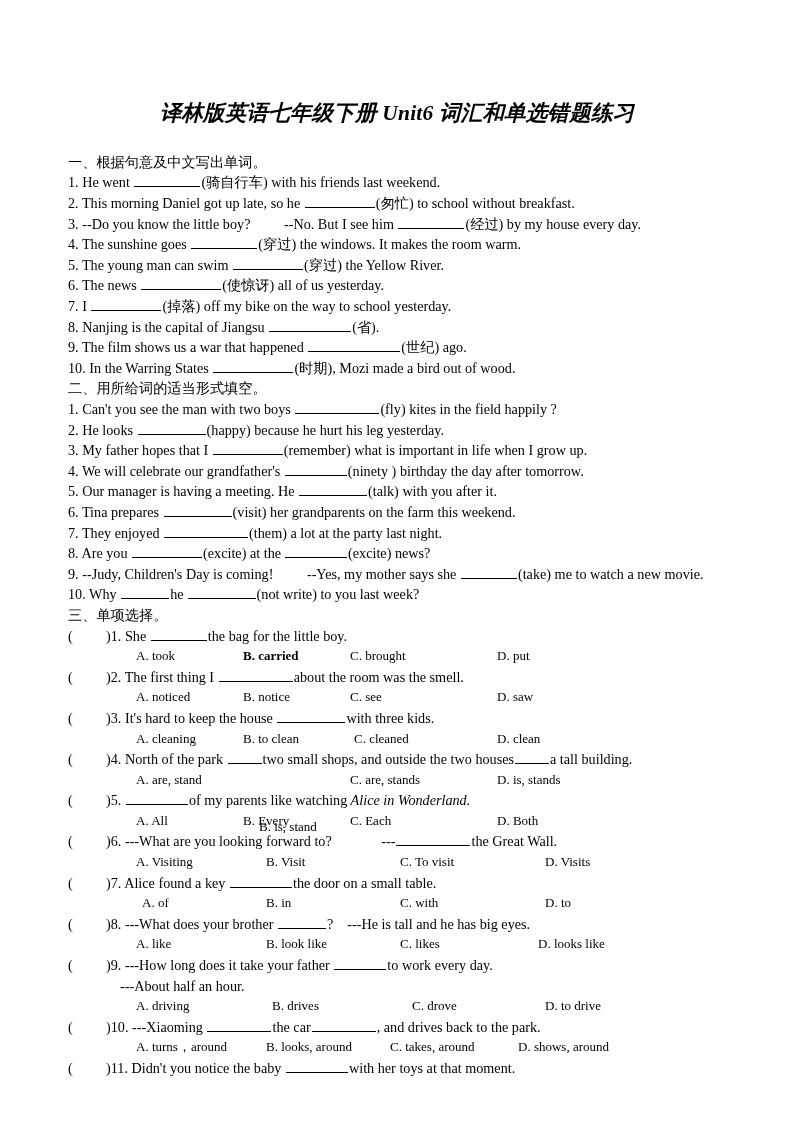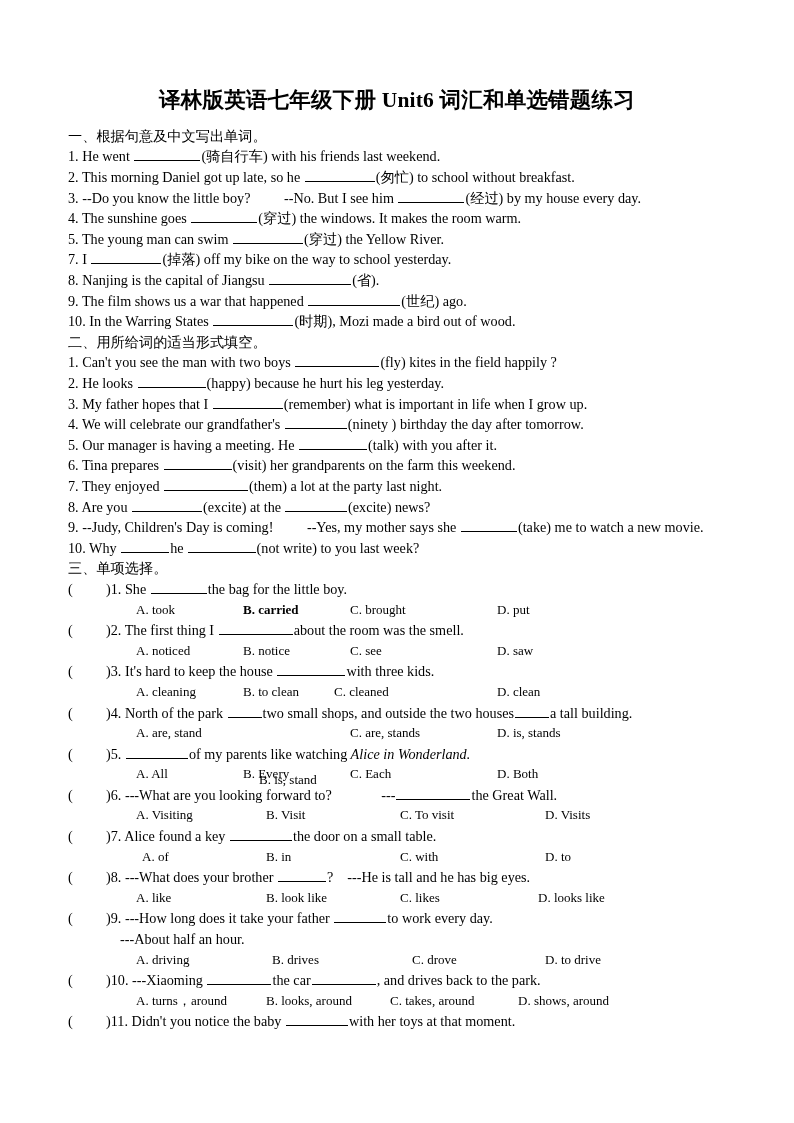--- a/index.html
+++ b/index.html
@@ -19,23 +19,24 @@
     width: 794px;
     height: 1123px;
     box-sizing: border-box;
     padding: 0;
   }
   .title {
     text-align: center;
     font-size: 21.5px;
     font-weight: bold;
     letter-spacing: 0.2px;
-    margin: 5px;
+    margin: 18px;
     padding-top: 82px;
     line-height: 1.25;
+    font-style: italic;
   }
   .subline {
     text-align: center;
     font-size: 14px;
     margin: 0;
     padding-top: 6px;
     line-height: 1.3;
     letter-spacing: 0.3px;
   }
   .body-area {
@@ -98,20 +99,21 @@
 
   <div class="body-area">
 
     <div class="sec-head">一、根据句意及中文写出单词。</div>
     <div id="sec1-items">
         <div class="q"><span>1. </span><span>He went </span><span class="blank" style="width: 66px;"></span><span>(骑自行车)</span><span> with his friends last weekend.</span></div>
         <div class="q"><span>2. </span><span>This morning Daniel got up late, so he </span><span class="blank" style="width: 70px;"></span><span>(匆忙)</span><span> to school without breakfast.</span></div>
         <div class="q"><span>3. </span><span>--Do you know the little boy? </span><span style="display: inline-block; width: 30px;"></span><span>--No. But I see him </span><span class="blank" style="width: 66px;"></span><span>(经过)</span><span> by my house every day.</span></div>
         <div class="q"><span>4. </span><span>The sunshine goes </span><span class="blank" style="width: 66px;"></span><span>(穿过)</span><span> the windows. It makes the room warm.</span></div>
         <div class="q"><span>5. </span><span>The young man can swim </span><span class="blank" style="width: 70px;"></span><span>(穿过)</span><span> the Yellow River.</span></div>
+        <div class="q"><span>6. </span><span>The news </span><span class="blank" style="width: 80px;"></span><span>(使惊讶)</span><span> all of us yesterday.</span></div>
         <div class="q"><span>7. </span><span>I </span><span class="blank" style="width: 70px;"></span><span>(掉落)</span><span> off my bike on the way to school yesterday.</span></div>
         <div class="q"><span>8. </span><span>Nanjing is the capital of Jiangsu </span><span class="blank" style="width: 82px;"></span><span>(省).</span></div>
         <div class="q"><span>9. </span><span>The film shows us a war that happened </span><span class="blank" style="width: 92px;"></span><span>(世纪)</span><span> ago.</span></div>
         <div class="q"><span>10. </span><span>In the Warring States </span><span class="blank" style="width: 80px;"></span><span>(时期),</span><span> Mozi made a bird out of wood.</span></div>
       </div>
 
     <div class="sec-head">二、用所给词的适当形式填空。</div>
     <div id="sec2-items">
         <div class="q"><span>1. </span><span>Can't you see the man with two boys </span><span class="blank" style="width: 84px;"></span><span>(fly)</span><span> kites in the field happily ?</span></div>
         <div class="q"><span>2. </span><span>He looks </span><span class="blank" style="width: 68px;"></span><span>(happy)</span><span> because he hurt his leg yesterday.</span></div>
@@ -138,21 +140,21 @@
         <div class="opts">
           <span class="opt" style="left: 68px;">A. noticed</span>
           <span class="opt" style="left: 175px;">B. notice</span>
           <span class="opt" style="left: 282px;">C. see</span>
           <span class="opt" style="left: 429px;">D. saw</span>
         </div>
         <div class="mc-stem"><span class="paren">(</span><span>)3. </span><span>It's hard to keep the house </span><span class="blank" style="width: 68px;"></span><span>with three kids.</span></div>
         <div class="opts">
           <span class="opt" style="left: 68px;">A. cleaning</span>
           <span class="opt" style="left: 175px;">B. to clean</span>
-          <span class="opt" style="left: 266px;">C. cleaned</span>
+          <span class="opt" style="left: 286px;">C. cleaned</span>
           <span class="opt" style="left: 429px;">D. clean</span>
         </div>
         <div class="mc-stem"><span class="paren">(</span><span>)4. </span><span>North of the park </span><span class="blank" style="width: 34px;"></span><span>two small shops, and outside the two houses</span><span class="blank" style="width: 34px;"></span><span>a tall building.</span></div>
         <div class="opts">
           <span class="opt" style="left: 68px;">A. are, stand</span>
           <span class="opt" style="left: 191px; margin-top: 47px;">B. is, stand</span>
           <span class="opt" style="left: 282px;">C. are, stands</span>
           <span class="opt" style="left: 429px;">D. is, stands</span>
         </div>
         <div class="mc-stem"><span class="paren">(</span><span>)5. </span><span class="blank" style="width: 62px;"></span><span>of my parents like watching</span><span class="ital"> Alice in Wonderland.</span></div>

